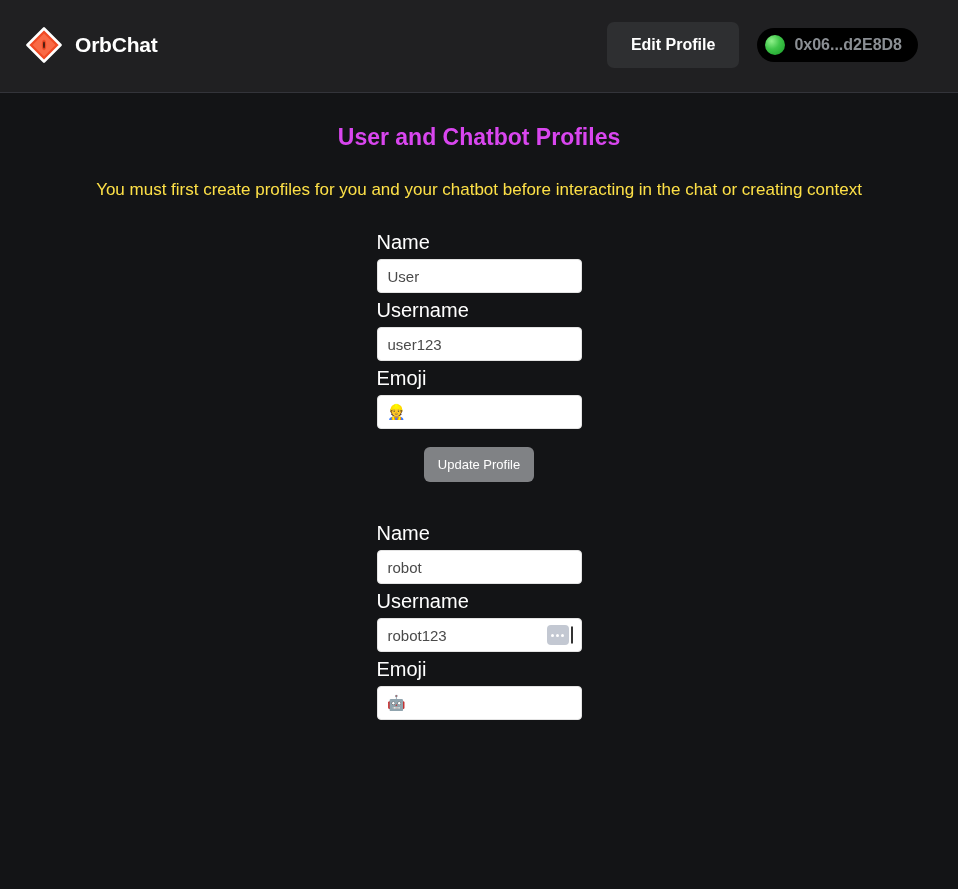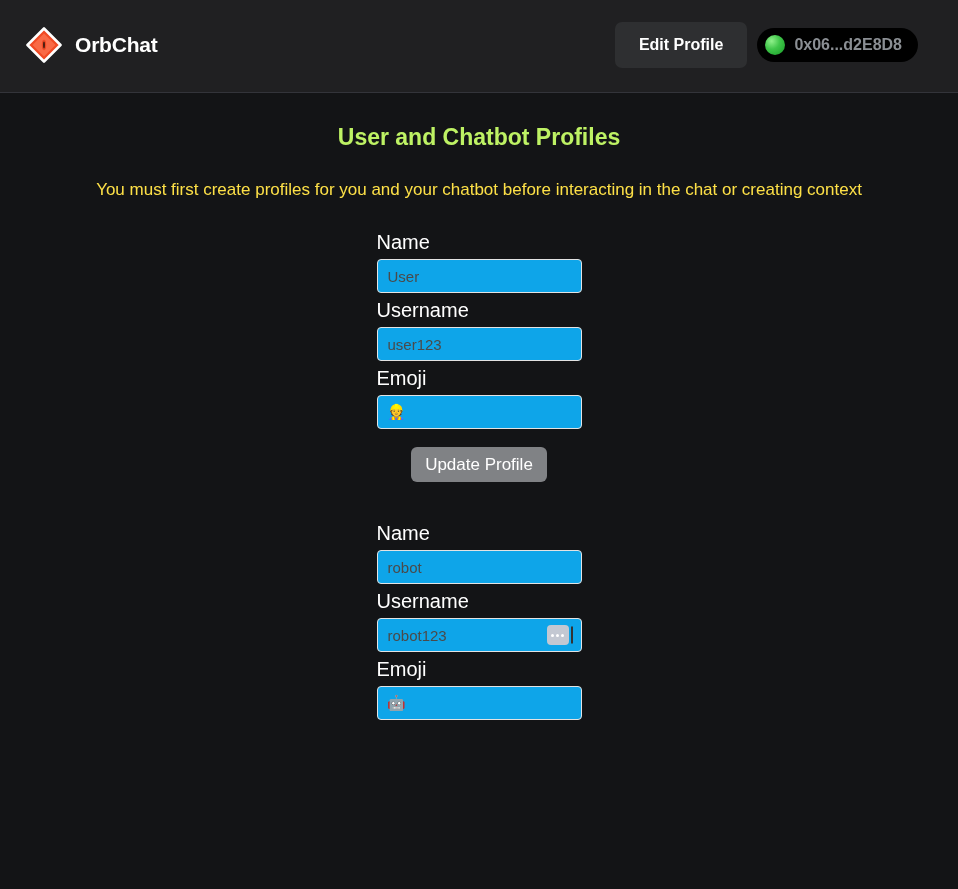--- a/index.html
+++ b/index.html
@@ -44,21 +44,21 @@
     color: #ffffff;
     letter-spacing: -0.2px;
   }
 
   .header-right {
     position: absolute;
     right: 40px;
     top: 22px;
     display: flex;
     align-items: center;
-    gap: 10px;
+    gap: 18px;
     padding-left: 28px;
   }
 
   .edit-profile-btn {
     height: 46px;
     padding: 0 24px;
     background: #2e2f31;
     border: none;
     border-radius: 7px;
     color: #ffffff;
@@ -100,21 +100,21 @@
   
   .main {
     position: relative;
     width: 958px;
     height: 798px;
     background: #131416;
   }
 
   .page-title {
     text-align: center;
-    color: #bef264;
+    color: #d946ef;
     font-size: 23px;
     font-weight: bold;
     padding-top: 31px;
   }
 
   .page-subtitle {
     text-align: center;
     color: #fde047;
     font-size: 17px;
     padding-top: 29px;
@@ -134,21 +134,21 @@
     line-height: 19px;
     margin-bottom: 7px;
   }
 
   .field-label.spaced { margin-top: 8px; }
 
   .text-input {
     position: relative;
     width: 205px;
     height: 34px;
-    background: #0ea5e9;
+    background: #ffffff;
     border: 1px solid #e3e3e3;
     border-radius: 4px;
     display: flex;
     align-items: center;
     padding: 0 10px;
     cursor: text;
   }
 
   .text-input .value {
     color: #4a4a4a;
@@ -202,21 +202,21 @@
 
   .submit-row.user-row { margin-top: 18px; }
   .submit-row.bot-row  { margin-top: 29px; }
 
   .submit-btn {
     height: 35px;
     background: #808285;
     border: none;
     border-radius: 6px;
     color: #ffffff;
-    font-size: 17px;
+    font-size: 13px;
     font-family: "Liberation Sans", sans-serif;
     padding: 0 14px;
     cursor: pointer;
     display: flex;
     align-items: center;
     justify-content: center;
     white-space: nowrap;
   }
 </style>
 </head>

